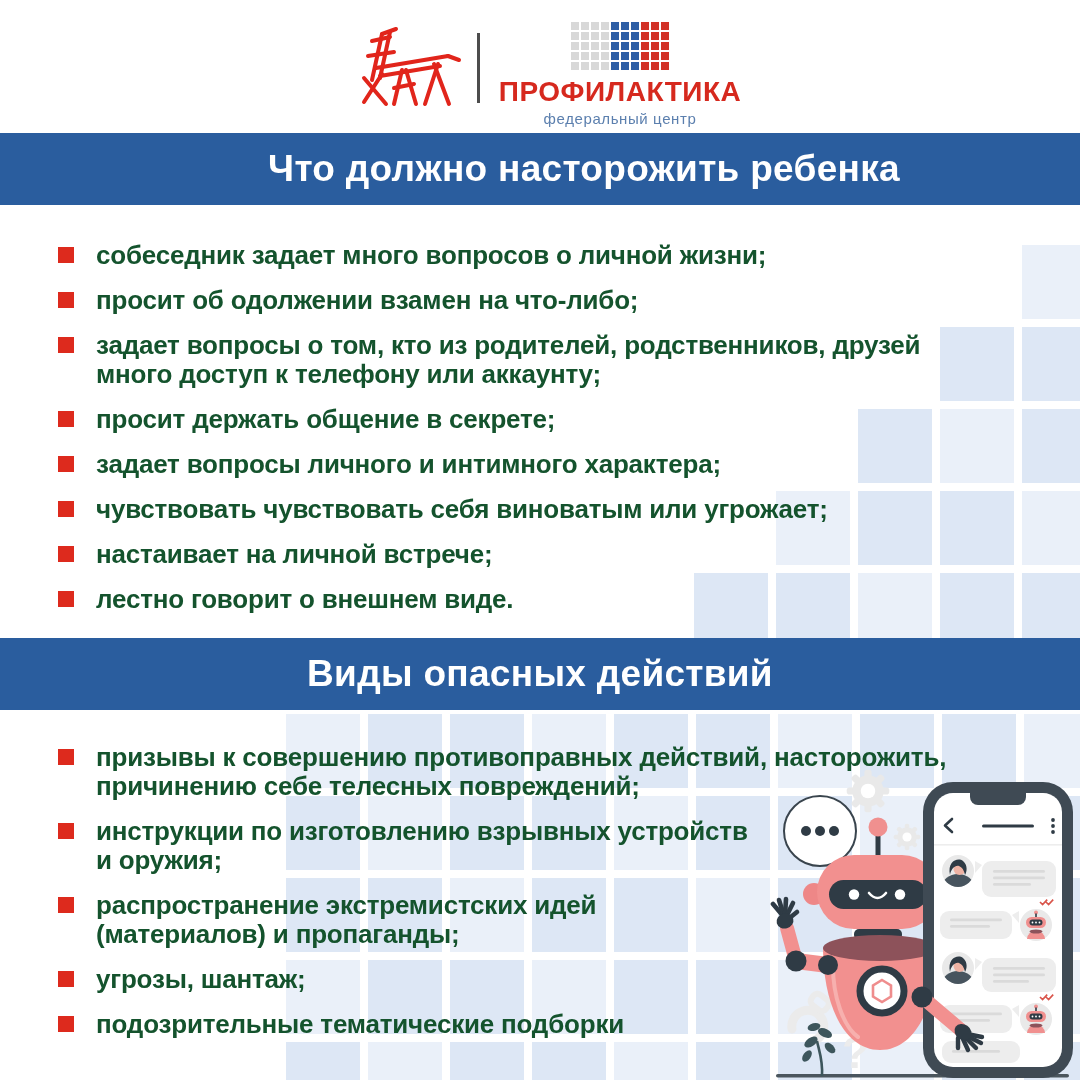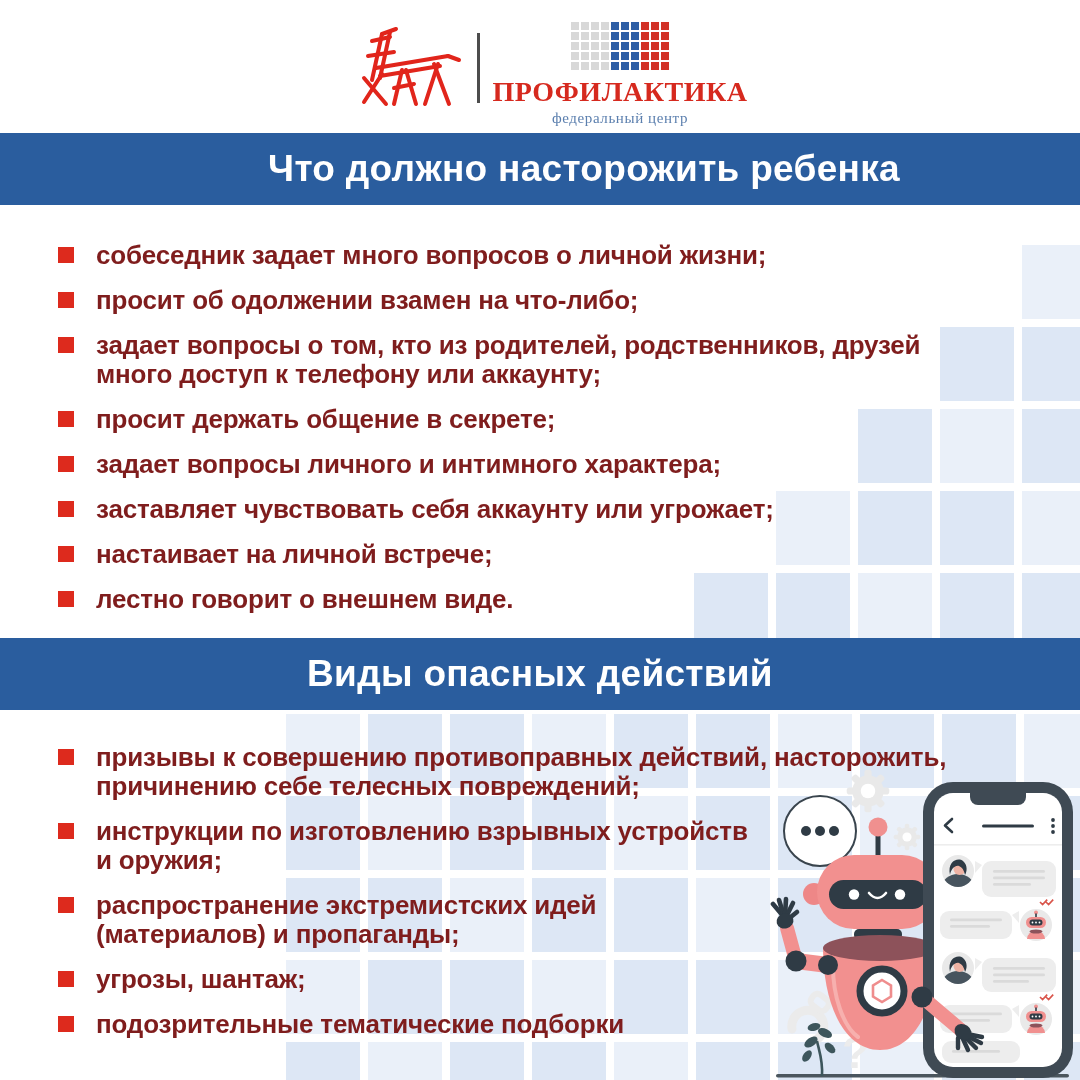--- a/index.html
+++ b/index.html
@@ -5,37 +5,37 @@
   html,body{margin:0;padding:0;background:#fff;}
   .page{position:relative;width:1080px;height:1080px;background:#ffffff;overflow:hidden;
         font-family:"Liberation Sans",sans-serif;}
   
   .tile{position:absolute;width:74px;height:74px;background:#dde7f5;}
   .tile--light{background:#eaf0f9;}
   
   .logos{position:absolute;left:0;top:0;width:1080px;height:133px;}
   .chair-logo{position:absolute;left:352px;top:20px;}
   .logo-divider{position:absolute;left:477px;top:33px;width:3px;height:70px;background:#4d4d4d;}
-  .brand{position:absolute;left:492px;top:18px;width:256px;text-align:center;font-family:Liberation Serif, serif;}
+  .brand{position:absolute;left:492px;top:18px;width:256px;text-align:center;}
   .grid-logo{width:104px;margin:4px auto 6px auto;display:grid;
              grid-template-columns:repeat(10,8px);grid-auto-rows:8px;gap:2px;justify-content:center;}
   .grid-logo span{display:block;width:8px;height:8px;}
   .brand-name{font-size:28px;font-weight:700;letter-spacing:.5px;color:#d6291e;}
   .brand-sub{font-size:15px;color:#5b7fae;letter-spacing:.6px;margin-top:2px;}
   
   .bar{position:absolute;left:0;width:1080px;height:72px;background:#2a5d9e;
        display:flex;align-items:center;justify-content:center;z-index:3;}
   .bar h2{margin:0;color:#ffffff;font-size:37px;font-weight:700;letter-spacing:.3px;}
   #bar1{top:133px;padding-left:44px;} #bar2{top:638px;}
   
   .list{position:absolute;left:58px;margin:0;padding:0;list-style:none;z-index:2;}
   #list1{top:241px;} #list2{top:743px;}
   .item{display:flex;margin-bottom:16px;}
   .bullet{flex:0 0 16px;width:16px;height:16px;background:#dd2a1d;margin-top:6px;margin-right:22px;}
-  .item-text{font-size:26px;line-height:29px;font-weight:700;color:#7f1d1d;
+  .item-text{font-size:26px;line-height:29px;font-weight:700;color:#14532d;
              white-space:pre-line;letter-spacing:-.2px;}
   
   .illustration{position:absolute;left:770px;top:765px;width:310px;height:315px;z-index:4;}
 </style>
 </head>
 <body>
 
 <div class="page">
 
   <div id="bg-squares">
@@ -205,21 +205,21 @@
       <li class="item">
       <span class="bullet"></span>
       <span class="item-text">просит держать общение в секрете;</span>
     </li>
       <li class="item">
       <span class="bullet"></span>
       <span class="item-text">задает вопросы личного и интимного характера;</span>
     </li>
       <li class="item">
       <span class="bullet"></span>
-      <span class="item-text">заставляет чувствовать себя аккаунту или угрожает;</span>
+      <span class="item-text">чувствовать чувствовать себя виноватым или угрожает;</span>
     </li>
       <li class="item">
       <span class="bullet"></span>
       <span class="item-text">настаивает на личной встрече;</span>
     </li>
       <li class="item">
       <span class="bullet"></span>
       <span class="item-text">лестно говорит о внешнем виде.</span>
     </li>
     </ul>

